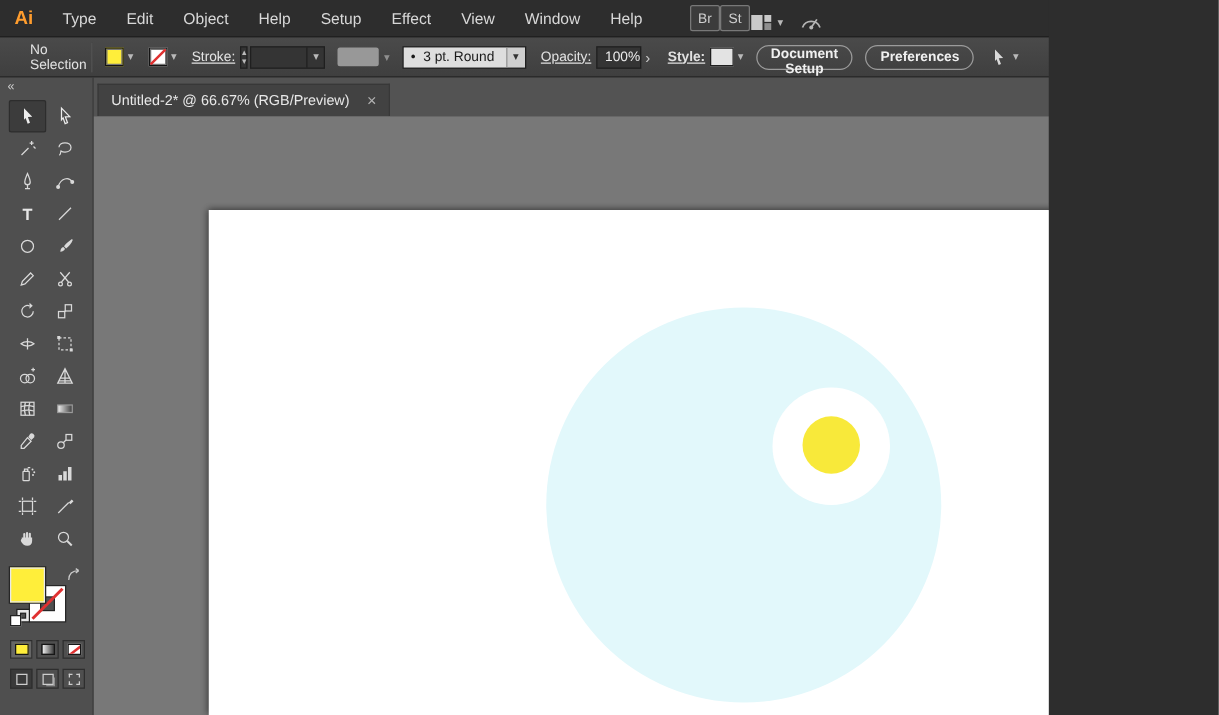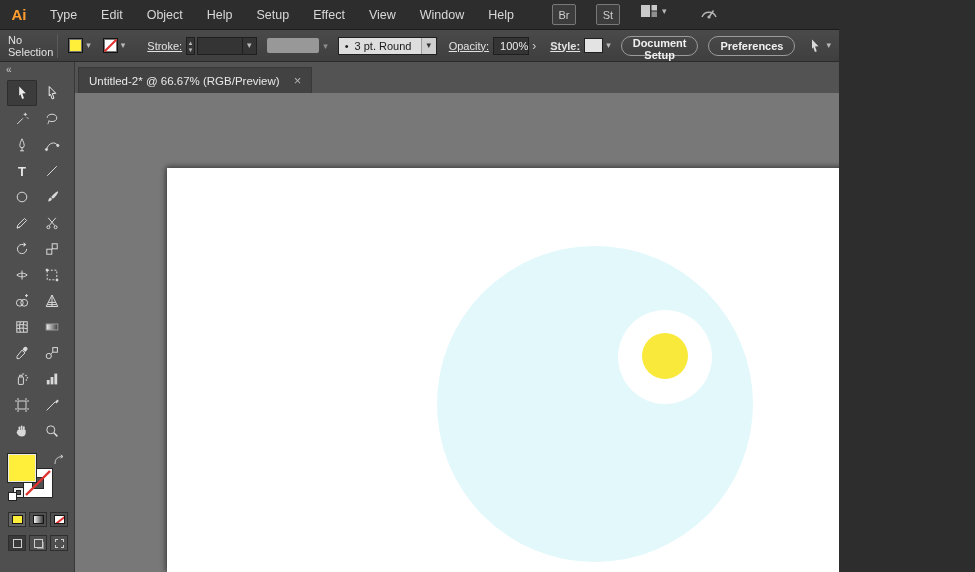--- a/index.html
+++ b/index.html
@@ -5,28 +5,28 @@
   * { box-sizing: border-box; margin: 0; padding: 0; }
   html,body { width:975px; height:572px; overflow:hidden; }
   body { font-family:"Liberation Sans", sans-serif; background:#2d2d2d; }
   .app { position:relative; width:839px; height:572px; display:flex; flex-direction:column; }
 
   
   .menubar { height:30px; background:#2d2d2d; display:flex; align-items:center; border-bottom:1px solid #1c1c1c; flex:0 0 30px; }
   .ai-logo { width:38px; text-align:center; color:#ff9d2e; font-weight:bold; font-size:15px; cursor:default; }
   .menu-items { display:flex; align-items:center; }
   .menu-item { color:#d8d8d8; font-size:12.5px; padding:0 12px; line-height:30px; cursor:default; }
-  .menubar-right { display:flex; align-items:flex-start; margin-left:26px; gap:20px; }
+  .menubar-right { display:flex; align-items:flex-end; margin-left:26px; gap:0; }
   .mb-iconbtn { width:24px; height:21px; background:#3c3c3c; border:1px solid #787878; color:#cfcfcf; font-size:11px; display:flex; align-items:center; justify-content:center; border-radius:2px; cursor:default; }
   .mb-ws { display:flex; align-items:center; gap:4px; cursor:default; }
   .chev { color:#b9b9b9; font-size:9px; line-height:1; }
   .mb-gauge { margin-left:12px; }
 
   
-  .controlbar { height:32px; flex:0 0 32px; background:linear-gradient(#4a4a4a,#3f3f3f); border-bottom:1px solid #2a2a2a; display:flex; align-items:center; padding:0 8px; font-size:11px; color:#e2e2e2; }
+  .controlbar { height:32px; flex:0 0 32px; background:linear-gradient(#4a4a4a,#3f3f3f); border-bottom:1px solid #2a2a2a; display:flex; align-items:center; padding:0 24px; font-size:11px; color:#e2e2e2; }
   .cb-status { width:64px; }
   .cb-sep { width:1px; height:24px; background:#2f2f2f; border-right:1px solid #5a5a5a; margin:0 10px 0 4px; }
   .swatch-group { display:flex; align-items:center; gap:3px; margin-right:12px; cursor:default; }
   .swatch { width:15px; height:15px; border:1px solid #141414; box-shadow:0 0 0 1px #777 inset; position:relative; background:#fff; }
   .swatch svg { position:absolute; inset:0; }
   .cb-label { text-decoration:underline; margin-right:4px; cursor:default; }
   .stepper { width:13px; height:18px; background:#343434; border:1px solid #1f1f1f; display:flex; flex-direction:column; align-items:center; justify-content:center; line-height:1; color:#bbb; font-size:7px; margin-right:2px; cursor:default; }
   .combo { display:flex; align-items:center; height:18px; border:1px solid #1f1f1f; background:#343434; }
   .combo .combo-val { width:44px; height:100%; }
   .combo .combo-chev { width:14px; height:100%; display:flex; align-items:center; justify-content:center; border-left:1px solid #1f1f1f; }
@@ -141,21 +141,21 @@
 
     <span class="swatch-group">
       <span class="swatch">
         <svg width="13" height="13" viewBox="0 0 13 13">
           <line x1="0.5" y1="12.5" x2="12.5" y2="0.5" stroke="#e03131" stroke-width="2"></line>
         </svg>
       </span>
       <span class="chev">▾</span>
     </span>
 
-    <span class="cb-label" style="margin-left:10px">Stroke:</span>
+    <span class="cb-label" style="margin-left:0">Stroke:</span>
     <span class="stepper">
         <span>▴</span>
         <span>▾</span>
       </span>
     <span class="combo">
       <span class="combo-val"></span>
       <span class="combo-chev">
           <span class="chev">▾</span>
         </span>
     </span>

